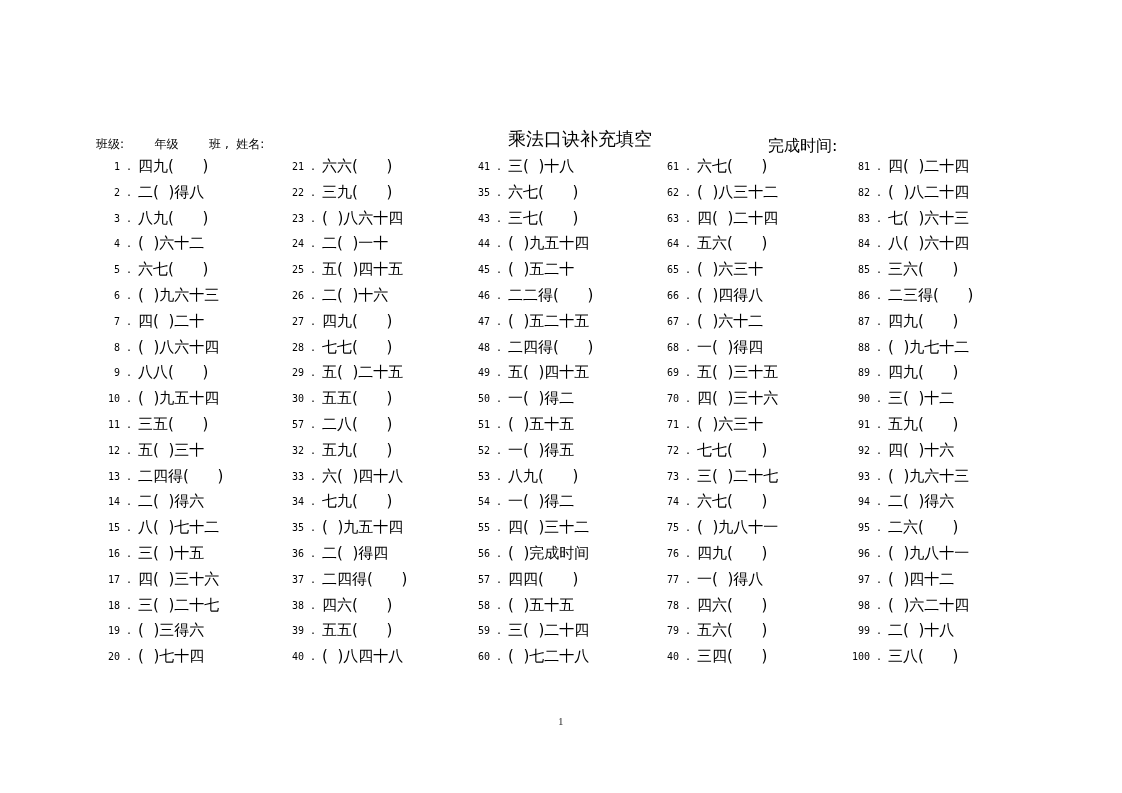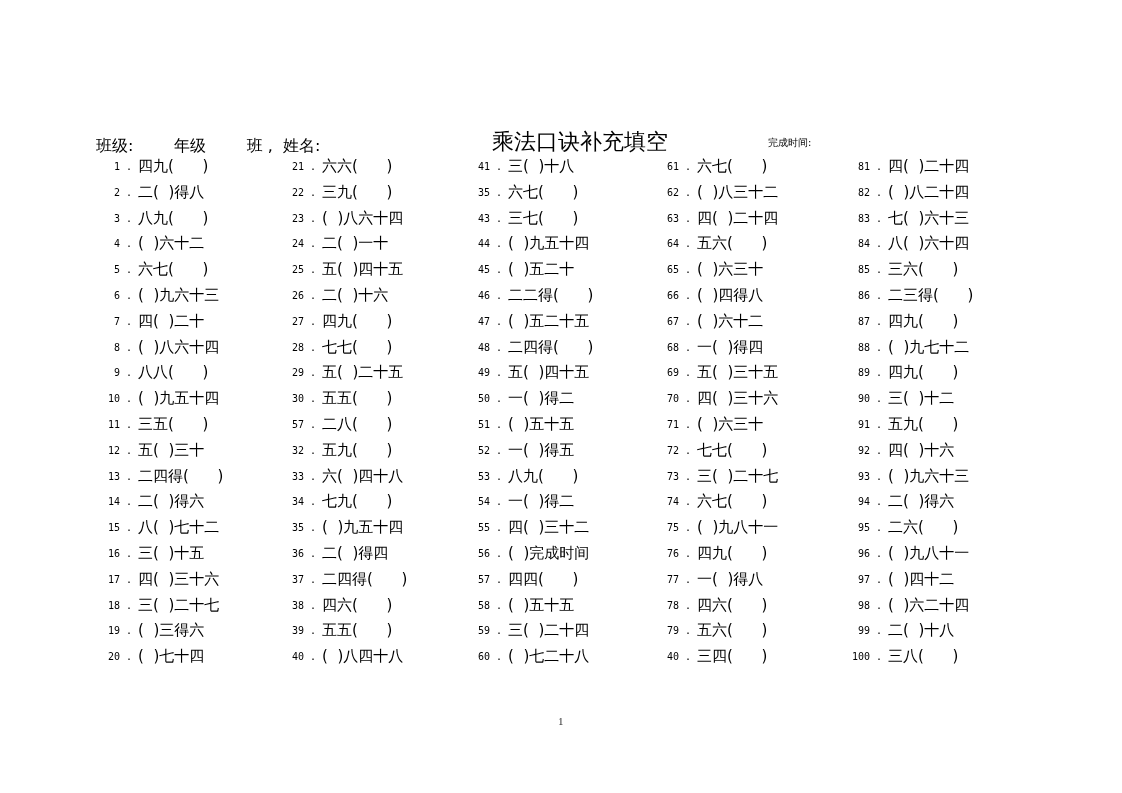--- a/index.html
+++ b/index.html
@@ -1,20 +1,20 @@
 <!DOCTYPE html>
 <html><head>
 <meta charset="utf-8">
 <style>
   html, body { margin: 0; padding: 0; background: #ffffff; }
   body { width: 1122px; height: 793px; position: relative; overflow: hidden;
          font-family: "DejaVu Sans", sans-serif; color: #000; }
-  .header-left { position: absolute; top: 136px; left: 96px; font-size: 16px; white-space: pre; }
-  .title { position: absolute; top: 127px; left: 492px; font-size: 22px; letter-spacing: 0px; }
-  .header-right { position: absolute; top: 136px; left: 768px; font-size: 10px; }
+  .header-left { position: absolute; top: 136px; left: 96px; font-size: 12px; white-space: pre; }
+  .title { position: absolute; top: 127px; left: 508px; font-size: 18px; letter-spacing: 0px; }
+  .header-right { position: absolute; top: 136px; left: 768px; font-size: 16px; }
   .col { position: absolute; top: 156px; }
   .row { height: 25.8px; position: relative; white-space: nowrap; }
   .num { position: absolute; right: 100%; margin-right: 6px; top: 5px; font-size: 10px; font-family: "DejaVu Sans Mono", monospace; text-align: right; width: 40px; }
   .expr { position: absolute; left: 0; top: 1px; font-size: 15px; white-space: pre; }
   .page-number { position: absolute; top: 715px; left: 558px; font-size: 11px; font-family: "Liberation Serif", serif; color: #333; }
 </style>
 </head>
 <body>
 
 <div class="header-left">班级:        年级        班 ,  姓名:</div>

